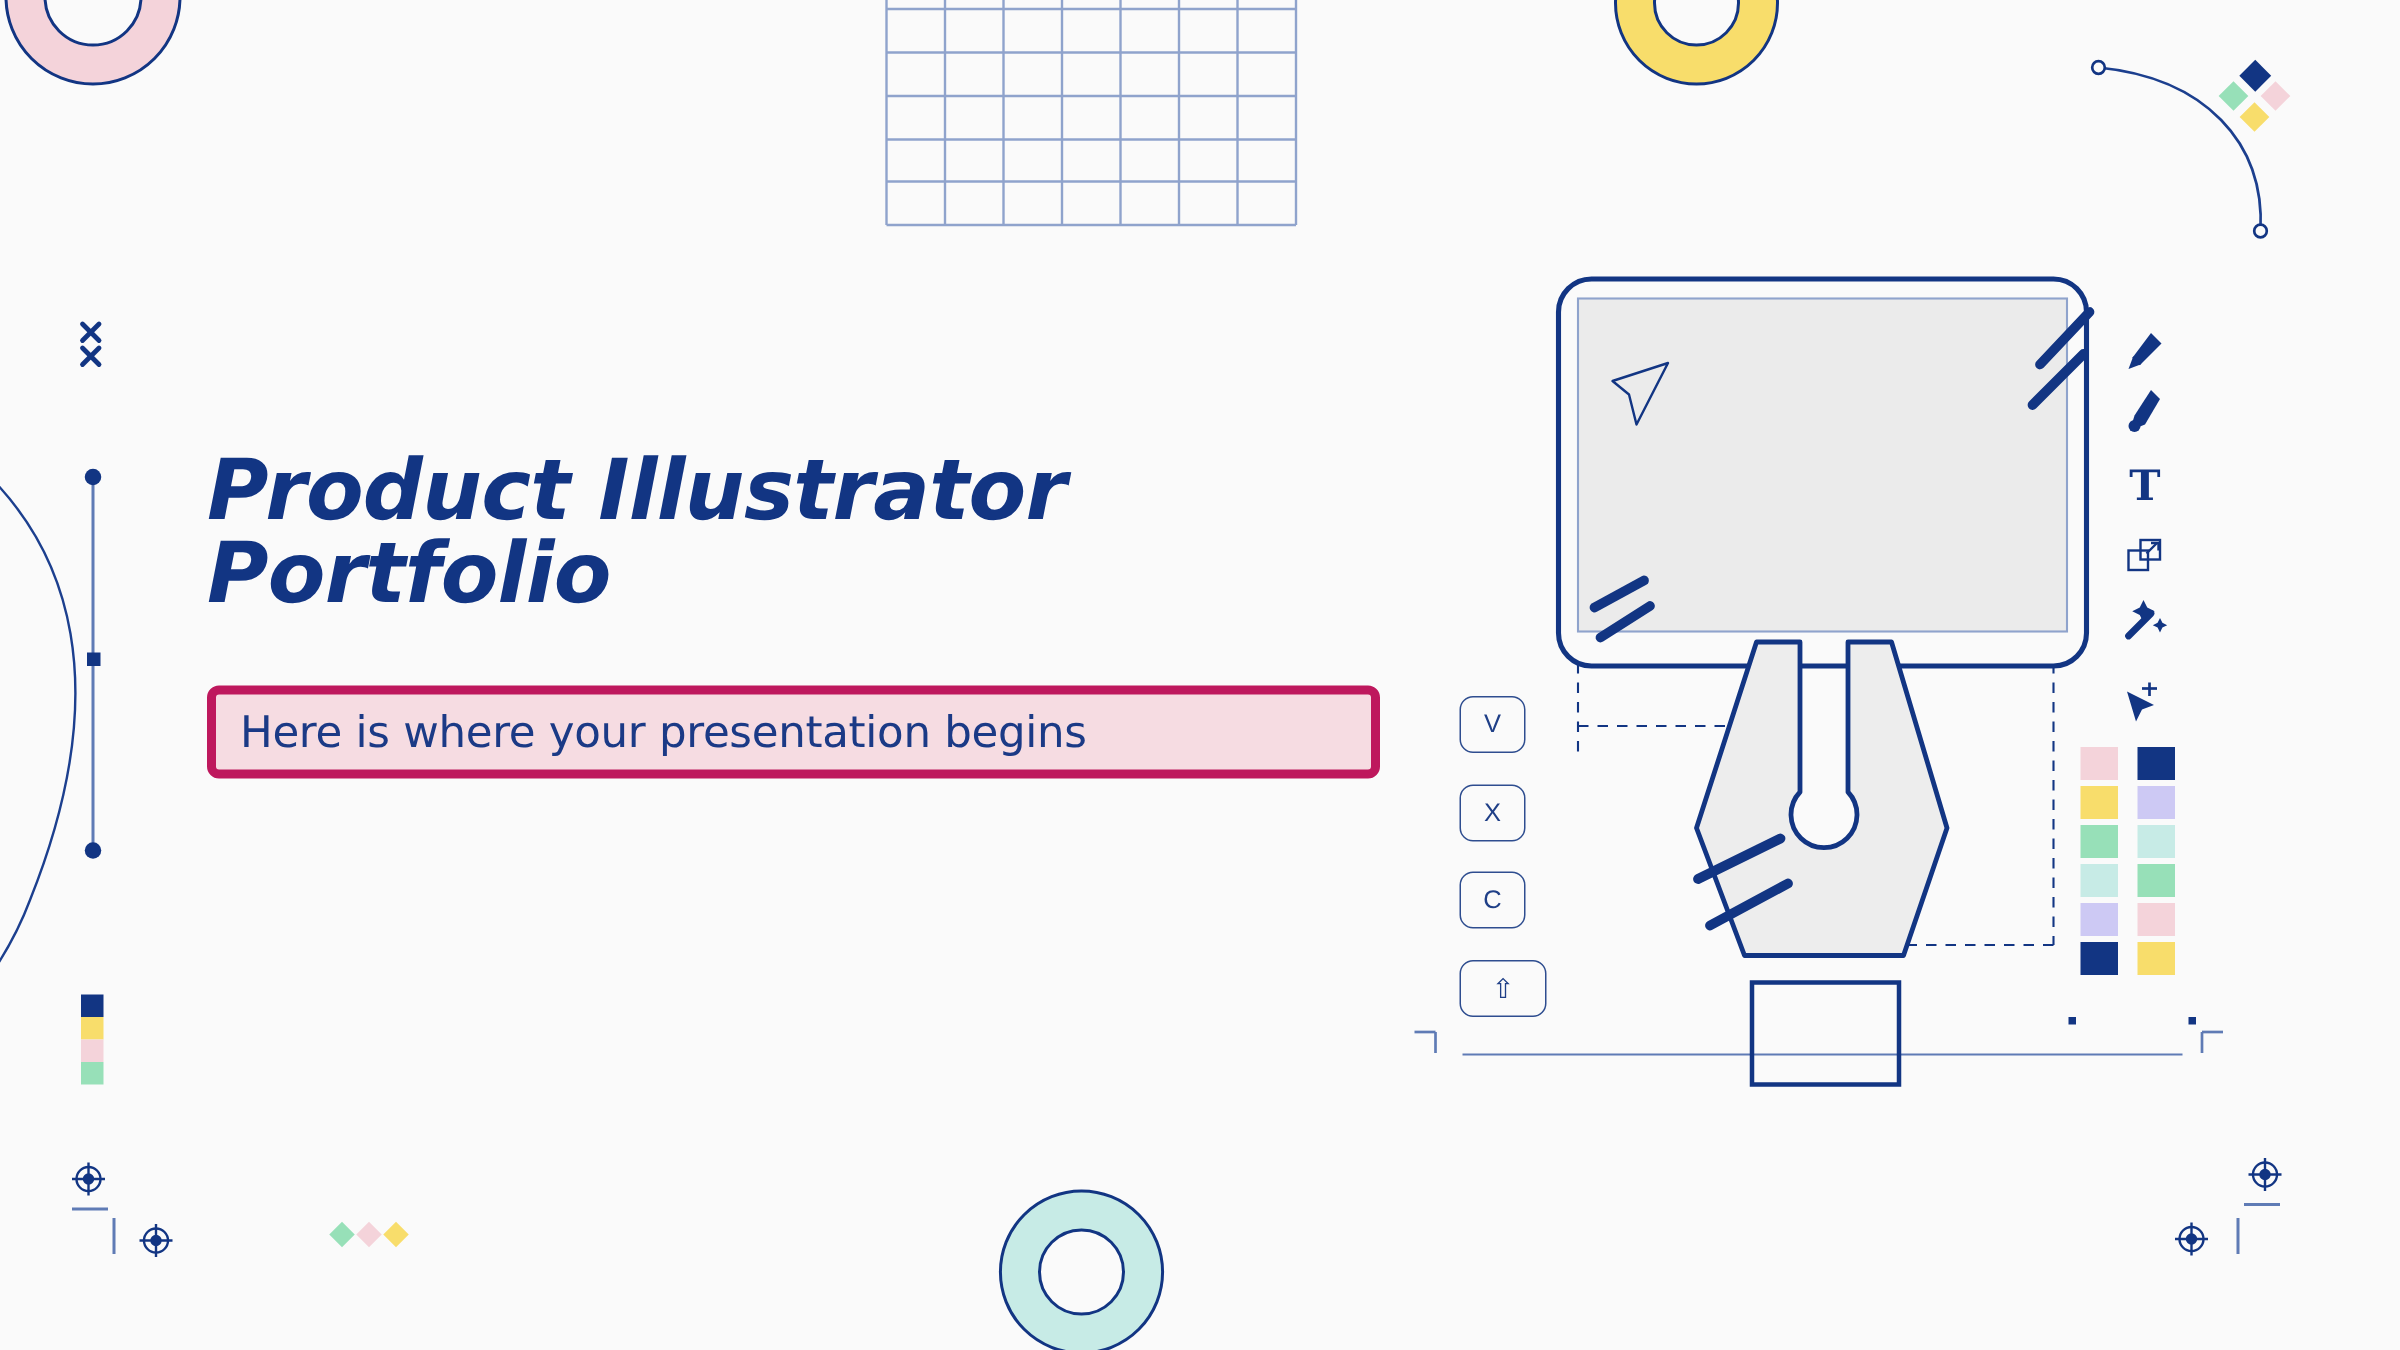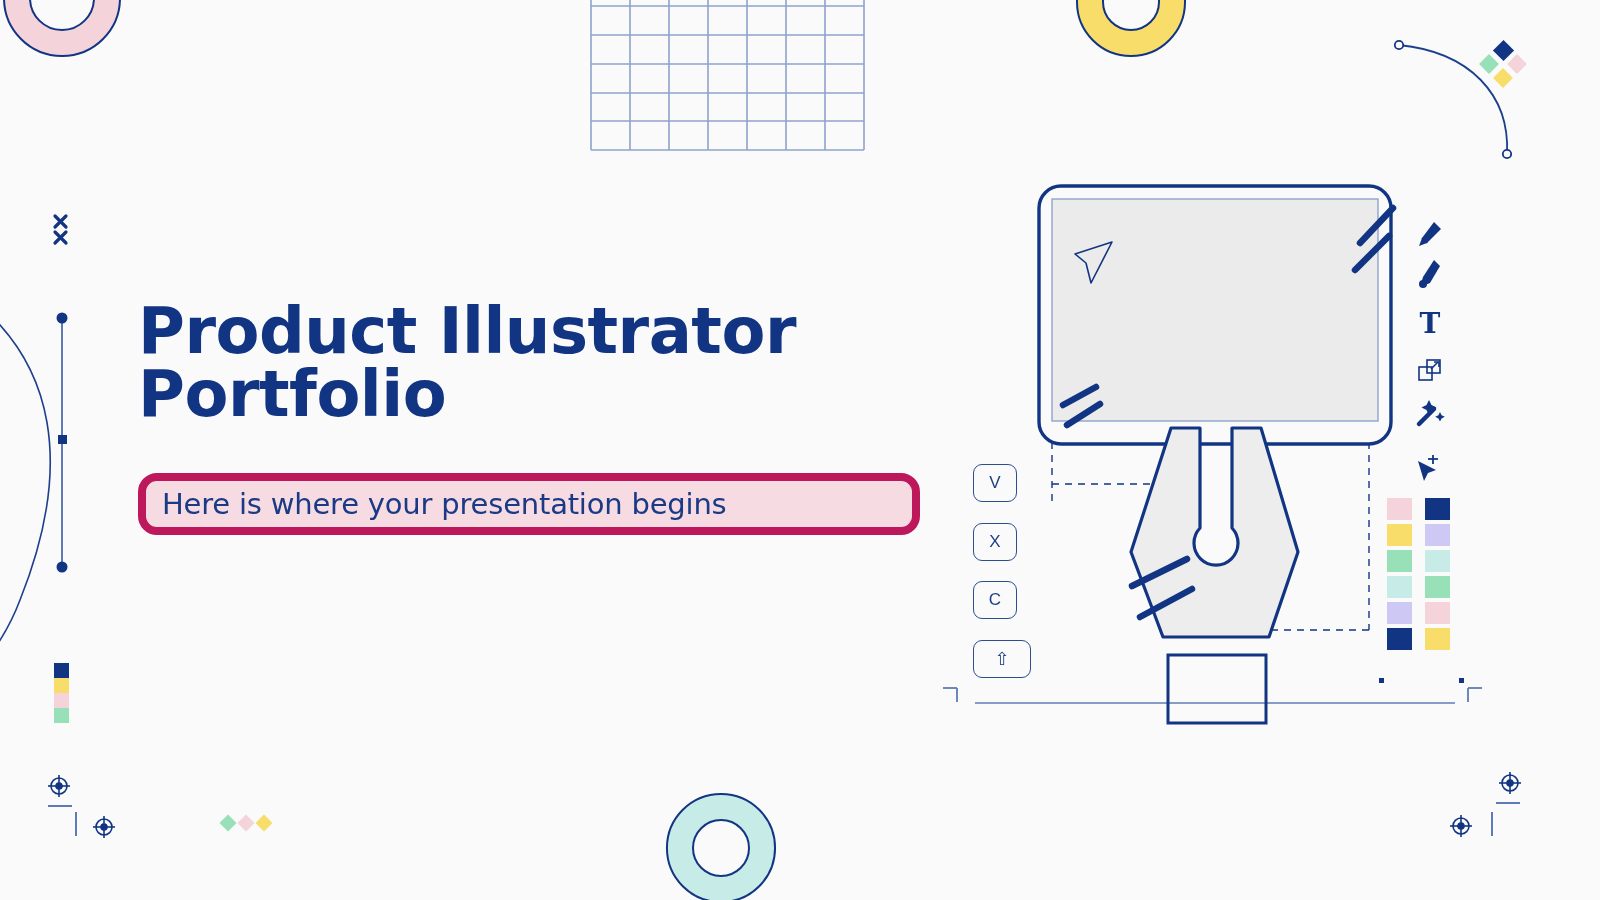--- a/index.html
+++ b/index.html
@@ -28,35 +28,36 @@
   
   #text-block {
     position: absolute;
     left: 138px;
     top: 300px;
     width: 790px;
   }
   #slide-title {
     margin: 0;
     font-family: "DejaVu Sans", sans-serif;
-    font-size: 64px;
+    font-size: 56px;
     line-height: 0.99;
     font-weight: 700;
     letter-spacing: -0.5px;
     color: #123583;
     white-space: pre-line;
+    font-style: italic;
   }
   #subtitle-box {
     margin-top: 46px;
     width: 782px;
     height: 62px;
     box-sizing: border-box;
     background: #f6dce2;
-    border: 8px solid #be185d;
-    border-radius: 19px;
+    border: 6px solid #be185d;
+    border-radius: 8px;
     display: flex;
     align-items: center;
   }
   #subtitle-text {
     padding-left: 16px;
     font-family: "DejaVu Sans", sans-serif;
     font-size: 29px;
     font-weight: 400;
     color: #1b3a86;
     letter-spacing: -0.2px;

